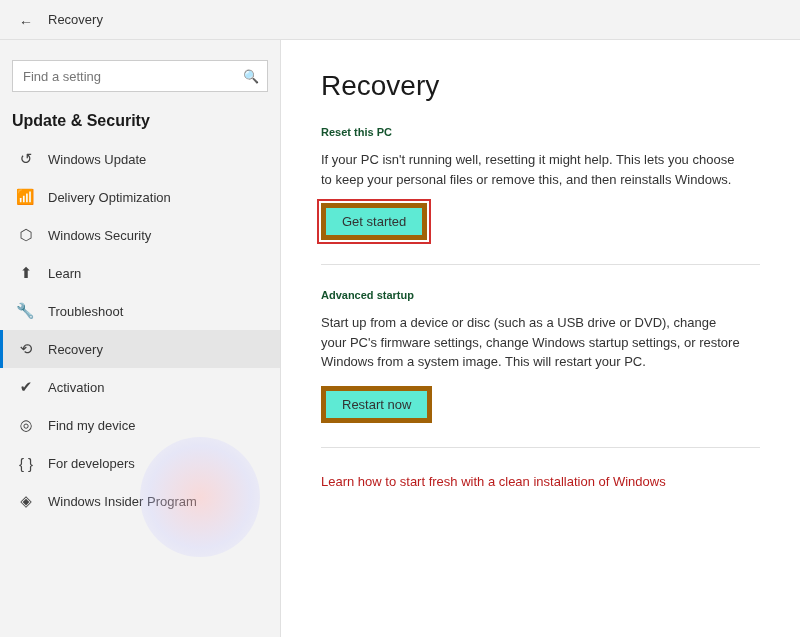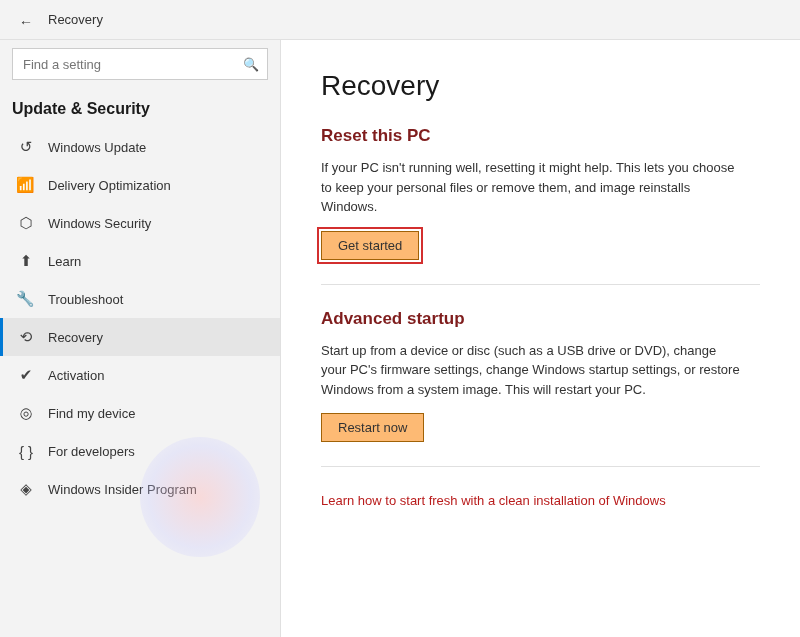--- a/index.html
+++ b/index.html
@@ -52,21 +52,21 @@
     .sidebar {
       width: 280px;
       background: #f3f3f3;
       flex-shrink: 0;
       overflow-y: auto;
       padding-top: 8px;
       position: relative;
     }
 
     .sidebar-search {
-      margin: 0 12px 12px 12px;
+      margin: 12px 12px 12px 12px;
       position: relative;
     }
     .sidebar-search input {
       width: 100%;
       height: 32px;
       border: 1px solid #ccc;
       background: #fff;
       padding: 0 30px 0 10px;
       font-size: 13px;
       color: #666;
@@ -140,37 +140,37 @@
     }
 
     .page-title {
       font-size: 28px;
       font-weight: 300;
       color: #1a1a1a;
       margin-bottom: 24px;
     }
 
     .section-title {
-      font-size: 17px;
+      font-size: 11px;
       font-weight: 600;
-      color: #7f1d1d;
+      color: #14532d;
       margin-bottom: 12px;
     }
 
     .section-desc {
       font-size: 13px;
       color: #333;
       line-height: 1.5;
       margin-bottom: 14px;
       max-width: 420px;
     }
 
     .btn-primary {
-      background: #fdba74;
-      border: 1px solid #a16207;
+      background: #5eead4;
+      border: 5px solid #a16207;
       padding: 6px 16px;
       font-size: 13px;
       color: #333;
       cursor: pointer;
       outline: 2px solid transparent;
       transition: background 0.1s;
     }
 
     .btn-highlighted {
       outline: 2px solid #d32f2f;
@@ -255,21 +255,21 @@
       </div>
 
     <div class="sidebar-blob"></div>
   </div>
 
   <div class="content">
     <h1 class="page-title">Recovery</h1>
 
     
     <h2 class="section-title">Reset this PC</h2>
-    <p class="section-desc">If your PC isn't running well, resetting it might help. This lets you choose to keep your personal files or remove them, and image reinstalls Windows.</p>
+    <p class="section-desc">If your PC isn't running well, resetting it might help. This lets you choose to keep your personal files or remove this, and then reinstalls Windows.</p>
     <button class="btn-primary btn-highlighted">Get started</button>
 
     <div class="section-divider"></div>
 
     
     <h2 class="section-title">Advanced startup</h2>
     <p class="section-desc">Start up from a device or disc (such as a USB drive or DVD), change your PC's firmware settings, change Windows startup settings, or restore Windows from a system image. This will restart your PC.</p>
     <button class="btn-primary">Restart now</button>
 
     <div class="section-divider"></div>

